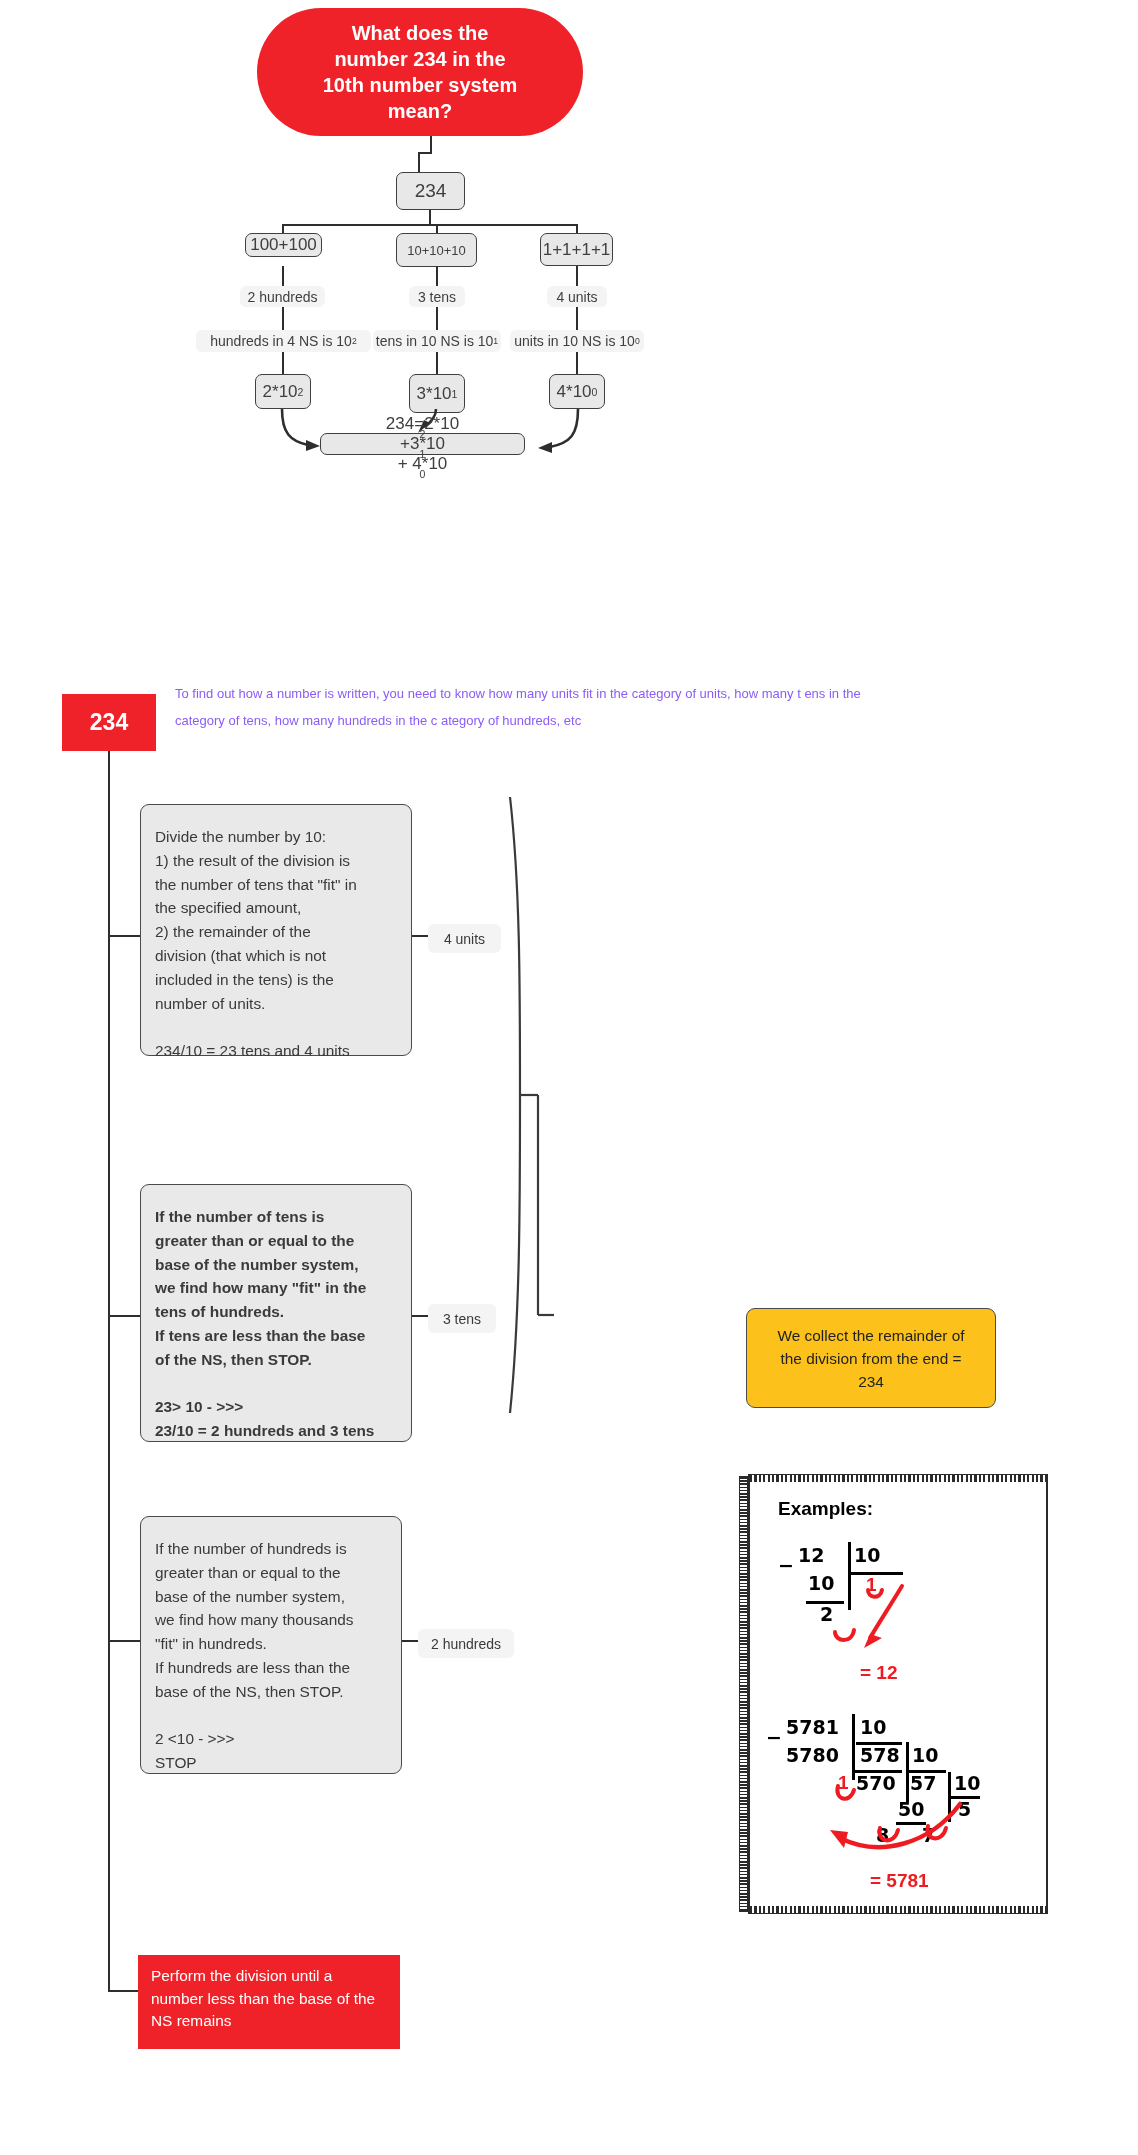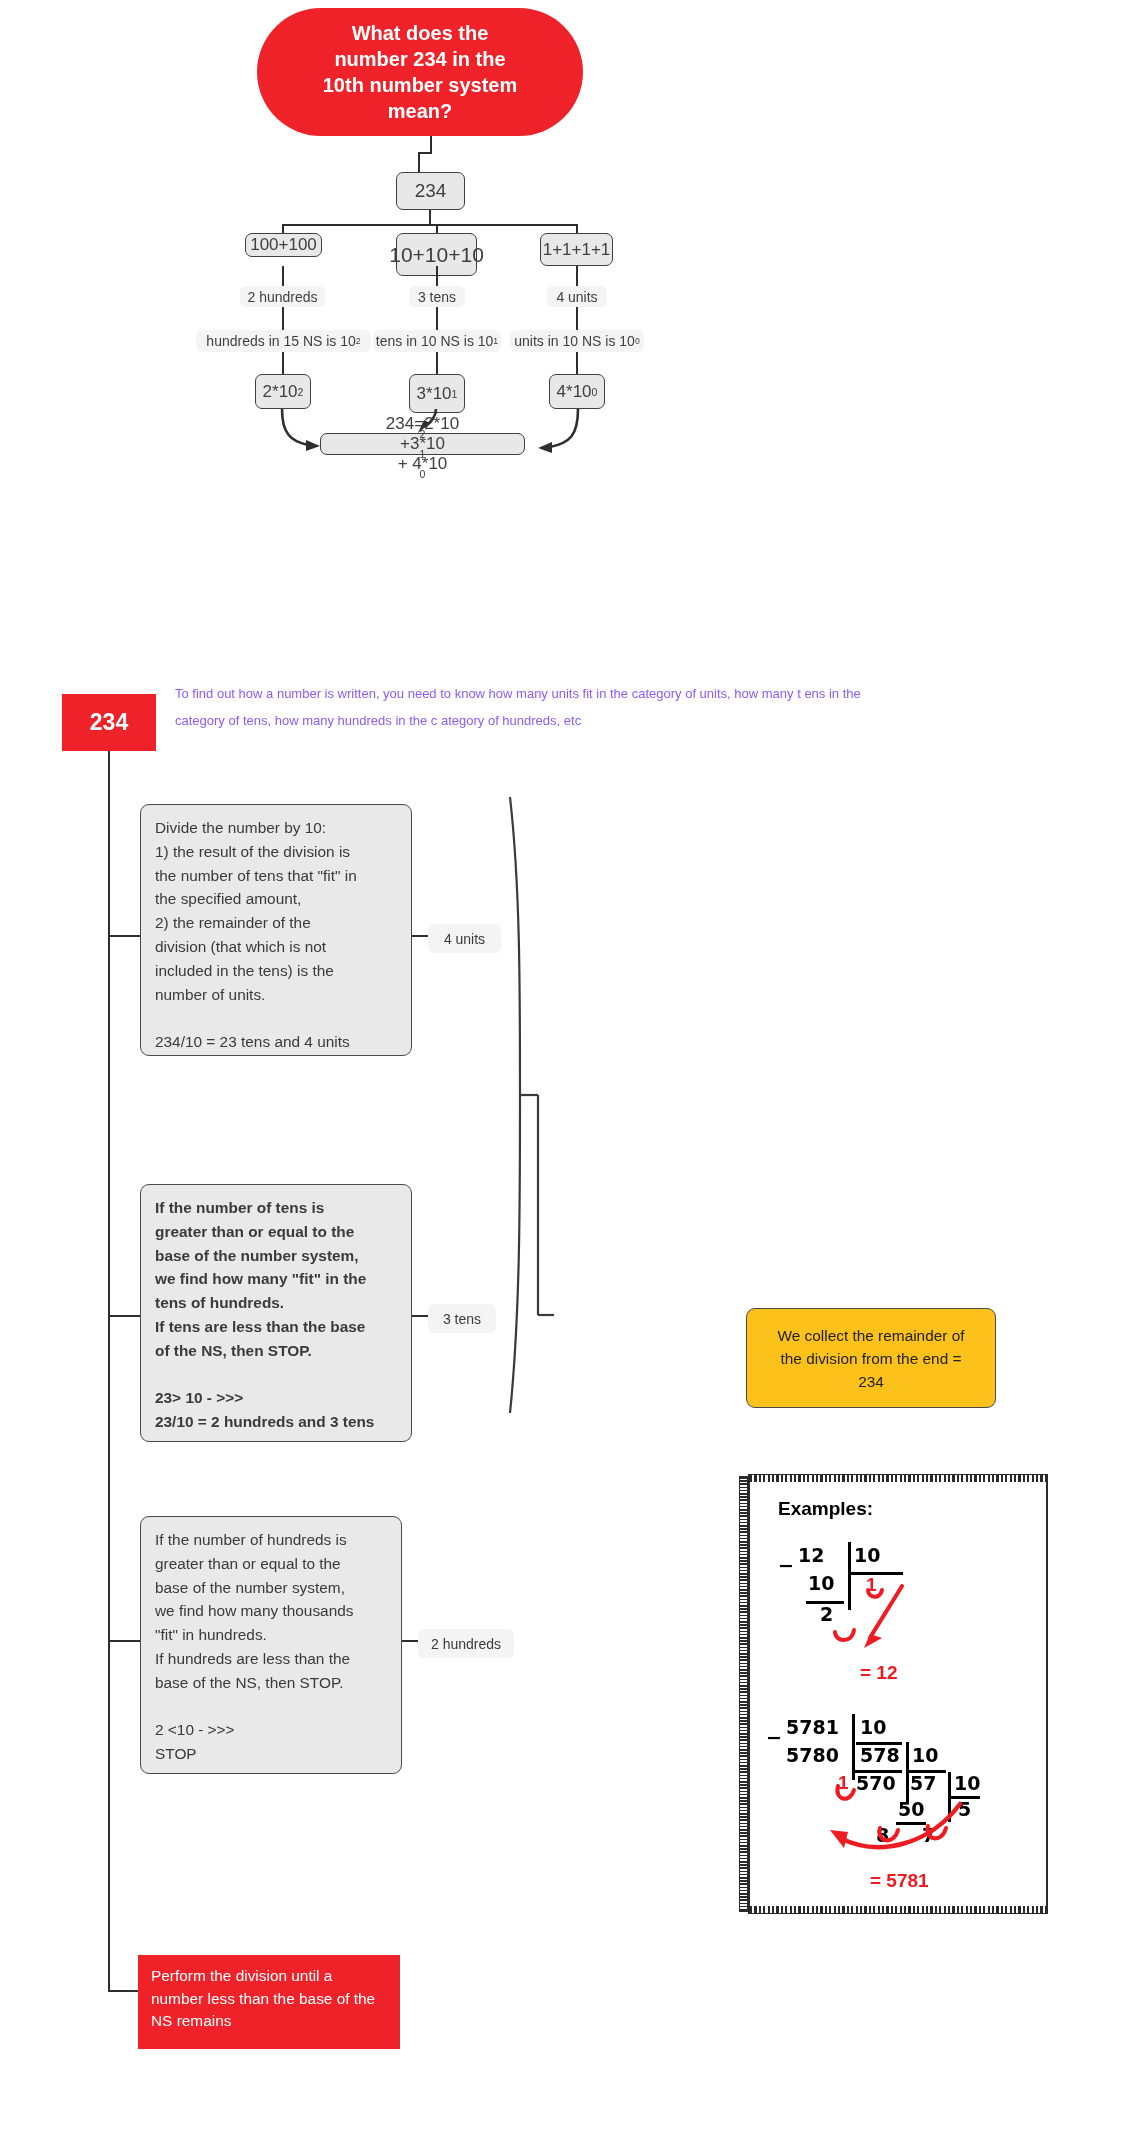--- a/index.html
+++ b/index.html
@@ -43,21 +43,21 @@
     left:62px;top:694px;width:94px;height:57px;background:#ee2228;
     display:flex;align-items:center;justify-content:center;
     color:#fff;font-weight:bold;font-size:23px;
   }
   #intro-text{
     left:175px;top:681px;width:700px;
     font-size:13px;line-height:26.5px;color:#8b5cf6;
   }
   .stepbox{
     background:#e9e9e9;border:1.6px solid #4a4a4a;border-radius:9px;
-    box-sizing:border-box;padding:11px 14px;
+    box-sizing:border-box;padding:20px 14px;
     font-size:15.4px;line-height:23.8px;color:#3a3a3a;
     white-space:pre-line;
   }
   .sidelabel{
     background:#f4f4f4;border-radius:6px;padding:3px 8px;
     font-size:14px;color:#3a3a3a;white-space:nowrap;
     display:flex;align-items:center;justify-content:center;
   }
   #red-note{
     left:138px;top:1955px;width:262px;height:94px;background:#ee2228;
@@ -120,30 +120,30 @@
 
 <div class="node abs" style="left:245px;top:233px;width:77px;height:24px;font-size:17px;">
   <span>100+100</span>
 </div>
 <div class="ln vl abs" style="left:282px;top:266px;height:20px;"></div>
 <div class="plain abs" style="left:240px;top:286px;width:85px;height:21px;">
   <span>2 hundreds</span>
 </div>
 <div class="ln vl abs" style="left:282px;top:307px;height:23px;"></div>
 <div class="plain abs" style="left:196px;top:330px;width:175px;height:22px;">
-  <span>hundreds in 15 NS is 10</span>
+  <span>hundreds in 4 NS is 10</span>
     <sup>2</sup>
 </div>
 <div class="ln vl abs" style="left:282px;top:352px;height:22px;"></div>
 <div class="node abs" style="left:255px;top:374px;width:56px;height:35px;font-size:17px;">
   <span>2*10</span>
     <sup>2</sup>
 </div>
 
-<div class="node abs" style="left:396px;top:233px;width:81px;height:43px;font-size:21px;">
+<div class="node abs" style="left:396px;top:233px;width:81px;height:34px;font-size:13px;">
   <span>10+10+10</span>
 </div>
 <div class="ln vl abs" style="left:436px;top:266px;height:20px;"></div>
 <div class="plain abs" style="left:409px;top:286px;width:56px;height:21px;">
   <span>3 tens</span>
 </div>
 <div class="ln vl abs" style="left:436px;top:307px;height:23px;"></div>
 <div class="plain abs" style="left:373px;top:330px;width:128px;height:22px;">
   <span>tens in 10 NS is 10</span>
     <sup>1</sup>

